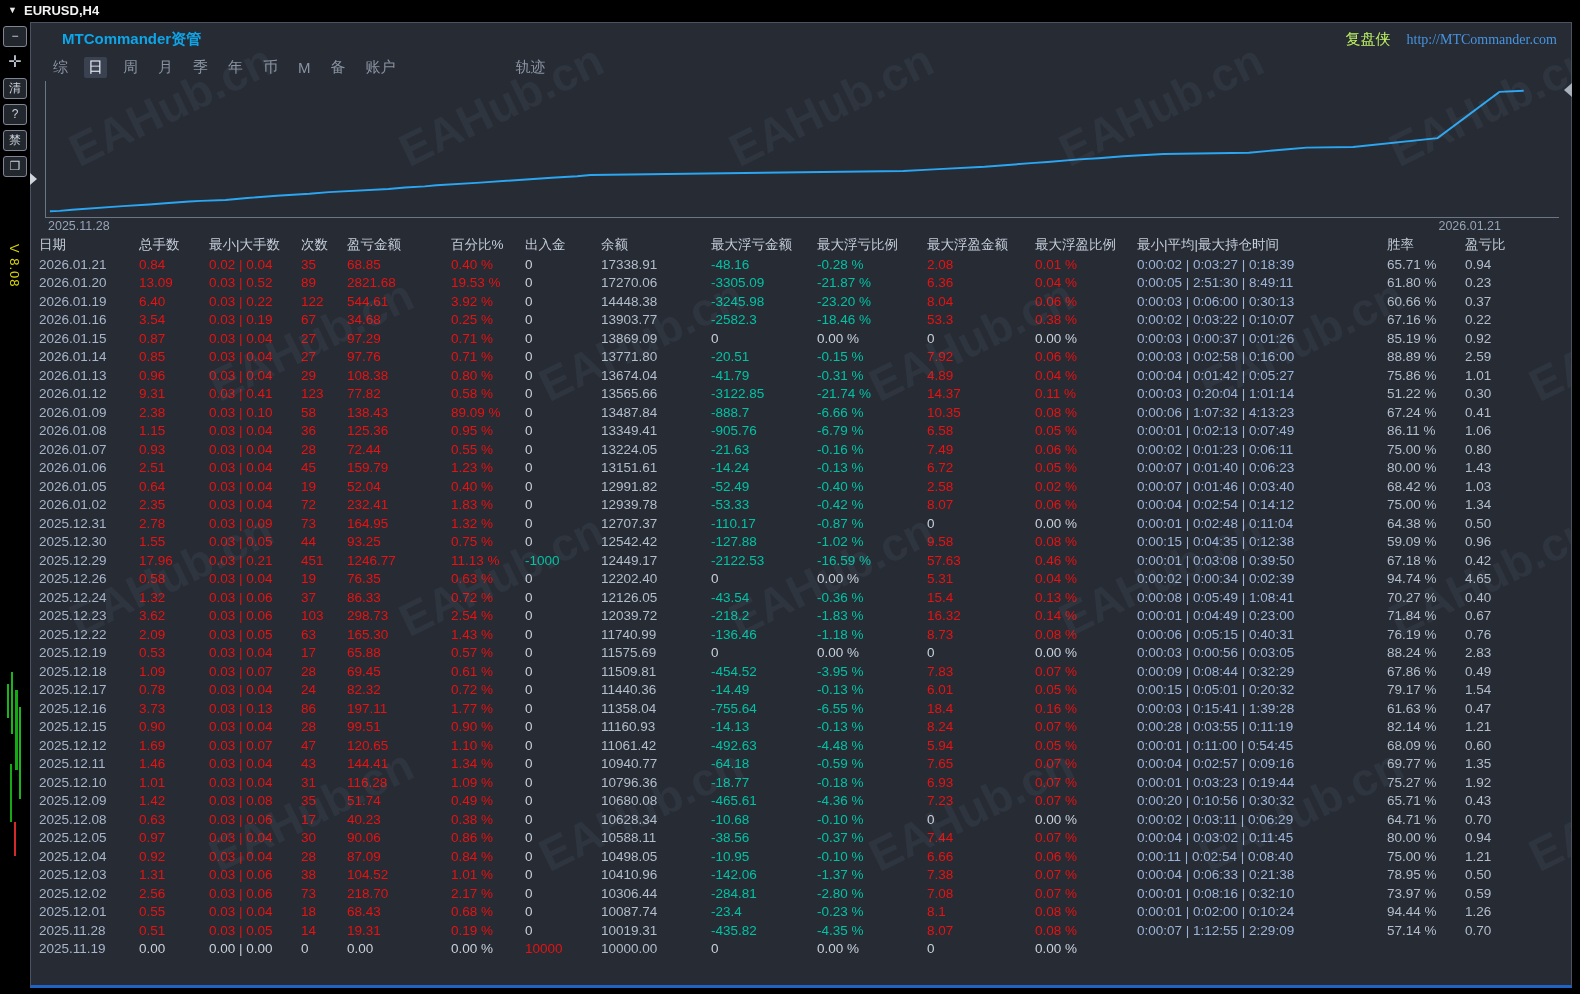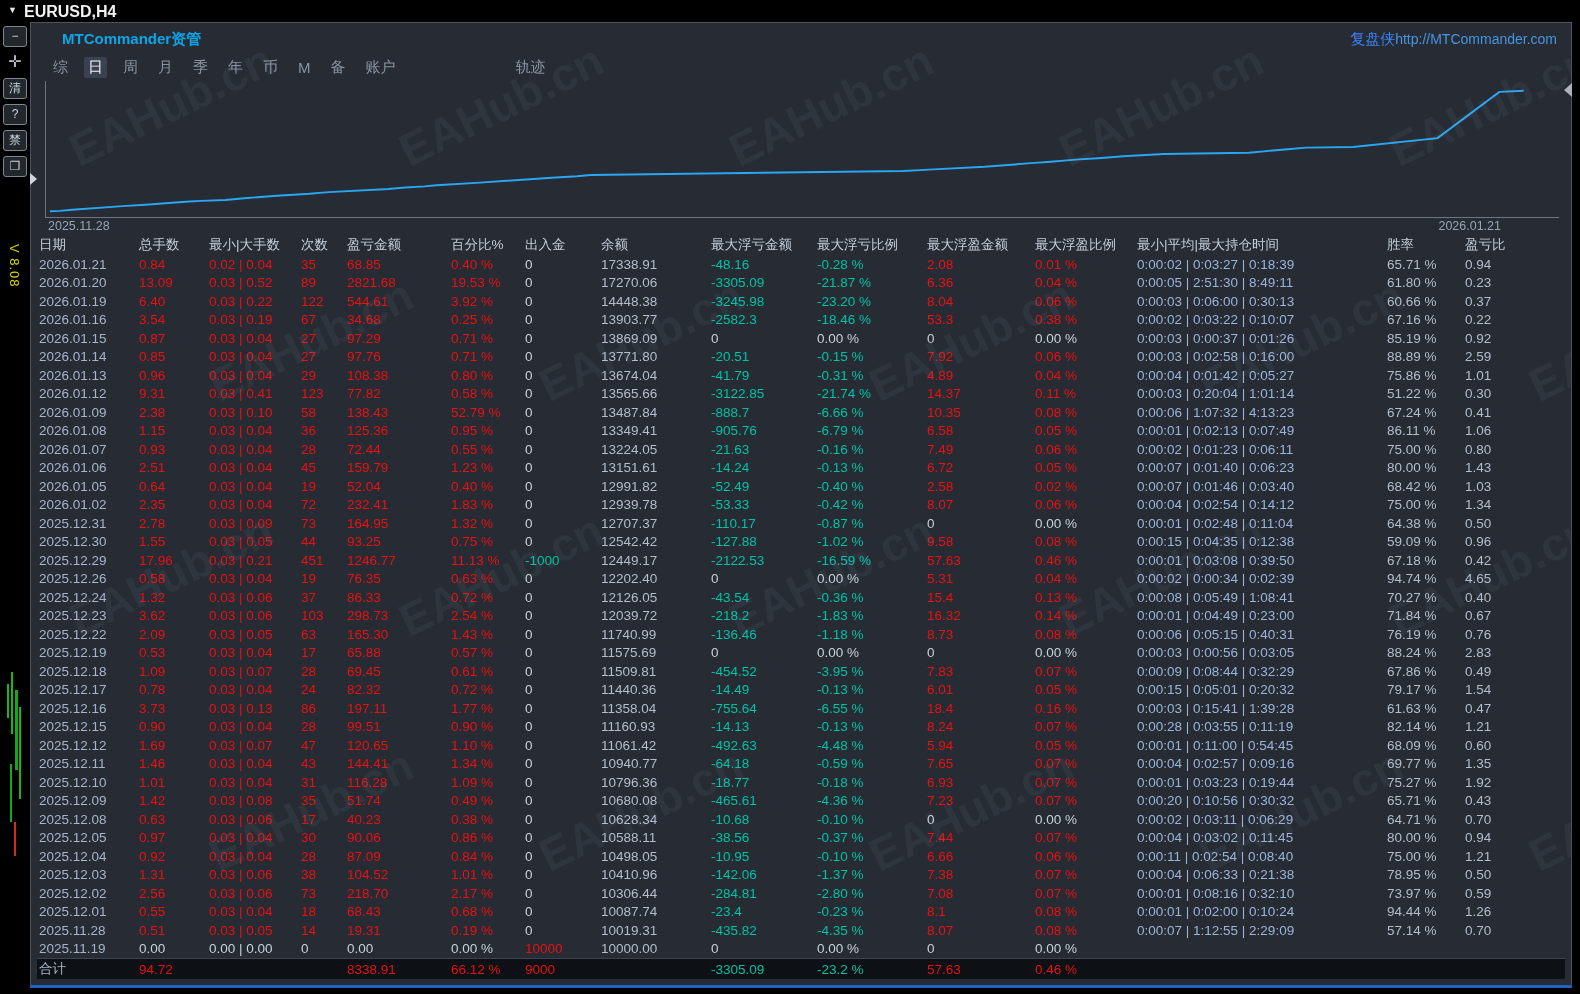--- a/index.html
+++ b/index.html
@@ -3,39 +3,39 @@
 <meta charset="utf-8">
 <style>
   html,body{margin:0;padding:0;background:#000;}
   body{position:relative;width:1580px;height:994px;overflow:hidden;
        font-family:"Liberation Sans",sans-serif;}
 
   
   .title-strip{position:absolute;left:0;top:0;width:100%;height:22px;background:#000;
 olor:#fff;}
   .title-strip .tri{color:#e8e8e8;font-size:9px;position:absolute;left:8px;top:5px;}
-  .title-strip .sym{position:absolute;left:24px;top:3px;font-size:16px;color:#f2f2f2;font-weight:bold;}
+  .title-strip .sym{position:absolute;left:24px;top:3px;font-size:13px;color:#f2f2f2;font-weight:bold;}
 
   
   .left-strip{position:absolute;left:0;top:22px;width:30px;bottom:0;background:#000;}
   .tools{display:flex;flex-direction:column;gap:5px;padding:4px 0 0 3px;}
   .tool-btn{width:22px;height:19px;line-height:18px;text-align:center;background:#22262d;
             border:1px solid #7e8694;border-radius:3px;color:#ccd3dd;font-size:12px;cursor:default;}
   .tool-btn.noborder{background:none;border:1px solid transparent;font-size:16px;color:#b9c1cd;}
   .version{position:absolute;left:22px;top:222px;color:#d8d400;font-size:13px;white-space:nowrap;
            transform:rotate(90deg);transform-origin:left top;letter-spacing:1px;}
   .candles span{position:absolute;display:block;}
 
   
   .panel{position:absolute;left:30px;top:22px;width:1542px;height:966px;background:#262b34;
          border:1px solid #4b5361;border-bottom:3px solid #2063c6;box-sizing:border-box;}
   .app-title{position:absolute;left:31px;top:7px;font-size:15px;font-weight:bold;color:#0ea5e9;}
   .brand{position:absolute;right:14px;top:7px;font-size:15px;}
-  .brand .bname{color:#3b82f6;margin-right:0;cursor:pointer;}
-  .brand .url{color:#4795e2;font-size:14px;cursor:pointer;}
+  .brand .bname{color:#bef264;margin-right:16px;cursor:pointer;}
+  .brand .url{color:#4795e2;font-size:14px;cursor:pointer;font-family:Liberation Serif, serif;}
   .menu{position:absolute;left:18px;top:33px;height:22px;display:flex;align-items:center;gap:12px;}
   .menu-item{color:#8a93a2;font-size:15px;padding:1px 4px;cursor:pointer;white-space:nowrap;}
   .menu-item.active{background:#3a4251;color:#eef1f6;border-radius:2px;}
   .menu-item.far{margin-left:100px;}
 
   
   .chart{position:absolute;left:14px;right:12px;top:58px;height:136px;
          border-left:1px solid #6b7585;border-bottom:1px solid #6b7585;}
   .chart svg{position:absolute;left:0;top:0;width:100%;height:100%;}
   .chart .lbl{position:absolute;color:#97a3b6;font-size:12.5px;}
@@ -299,21 +299,21 @@
           <td class="c-time">0:00:03 | 0:20:04 | 1:01:14</td>
           <td class="c-light">51.22 %</td>
           <td class="c-light">0.30</td>
         </tr>
         <tr>
           <td class="c-date">2026.01.09</td>
           <td class="c-red">2.38</td>
           <td class="c-red">0.03 | 0.10</td>
           <td class="c-red">58</td>
           <td class="c-red">138.43</td>
-          <td class="c-red">52.79 %</td>
+          <td class="c-red">89.09 %</td>
           <td class="c-zero">0</td>
           <td class="c-bal">13487.84</td>
           <td class="c-teal">-888.7</td>
           <td class="c-teal">-6.66 %</td>
           <td class="c-red">10.35</td>
           <td class="c-red">0.08 %</td>
           <td class="c-time">0:00:06 | 1:07:32 | 4:13:23</td>
           <td class="c-light">67.24 %</td>
           <td class="c-light">0.41</td>
         </tr>
@@ -799,37 +799,20 @@
           <td class="c-zero">0.00 | 0.00</td>
           <td class="c-zero">0</td>
           <td class="c-zero">0.00</td>
           <td class="c-zero">0.00 %</td>
           <td class="c-red">10000</td>
           <td class="c-bal">10000.00</td>
           <td class="c-zero">0</td>
           <td class="c-zero">0.00 %</td>
           <td class="c-zero">0</td>
           <td class="c-zero">0.00 %</td>
-          <td class="c-empty"></td>
-          <td class="c-empty"></td>
-          <td class="c-empty"></td>
-        </tr>
-        <tr class="total">
-          <td class="c-date">合计</td>
-          <td class="c-red">94.72</td>
-          <td class="c-empty"></td>
-          <td class="c-empty"></td>
-          <td class="c-red">8338.91</td>
-          <td class="c-red">66.12 %</td>
-          <td class="c-red">9000</td>
-          <td class="c-empty"></td>
-          <td class="c-teal">-3305.09</td>
-          <td class="c-teal">-23.2 %</td>
-          <td class="c-red">57.63</td>
-          <td class="c-red">0.46 %</td>
           <td class="c-empty"></td>
           <td class="c-empty"></td>
           <td class="c-empty"></td>
         </tr>
       </tbody>
   </table>
 
   <div class="watermarks" id="wm">
       <span class="wm" style="left: 30px; top: 55px;">EAHub.cn</span>
       <span class="wm" style="left: 360px; top: 55px;">EAHub.cn</span>

